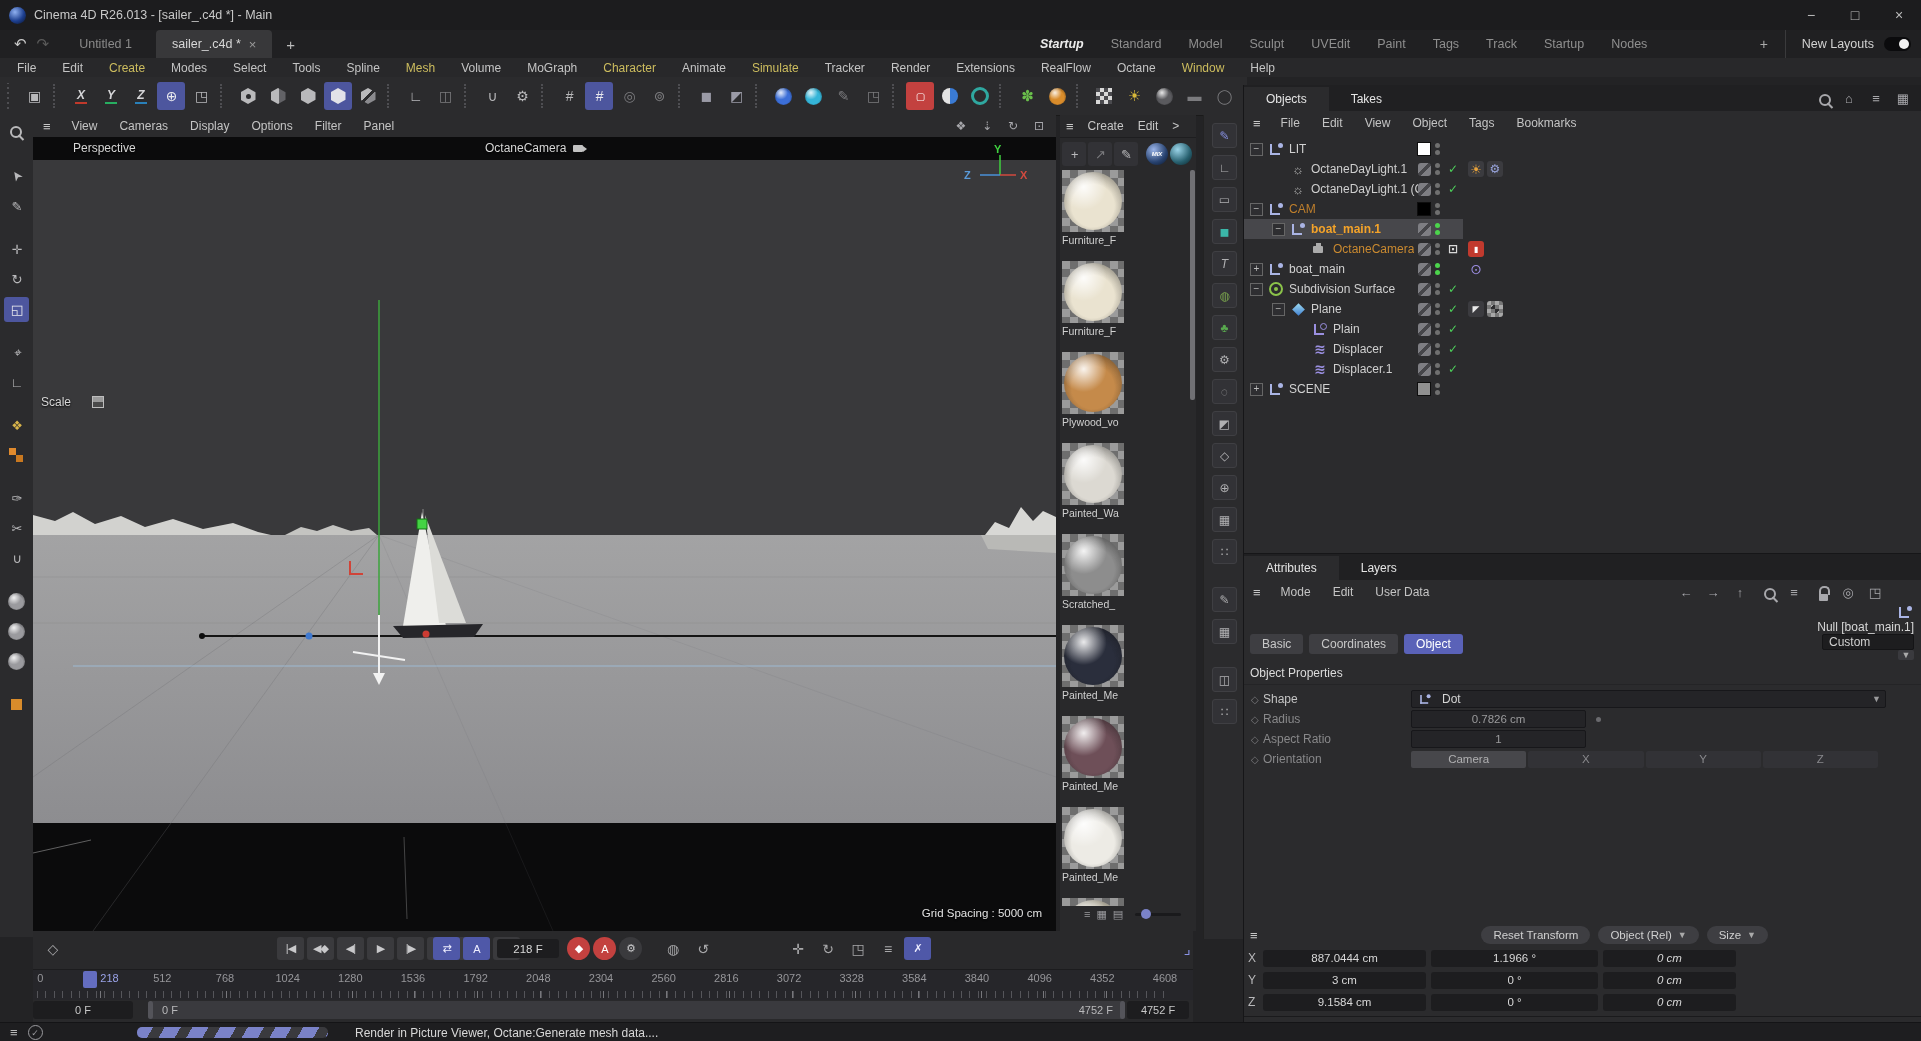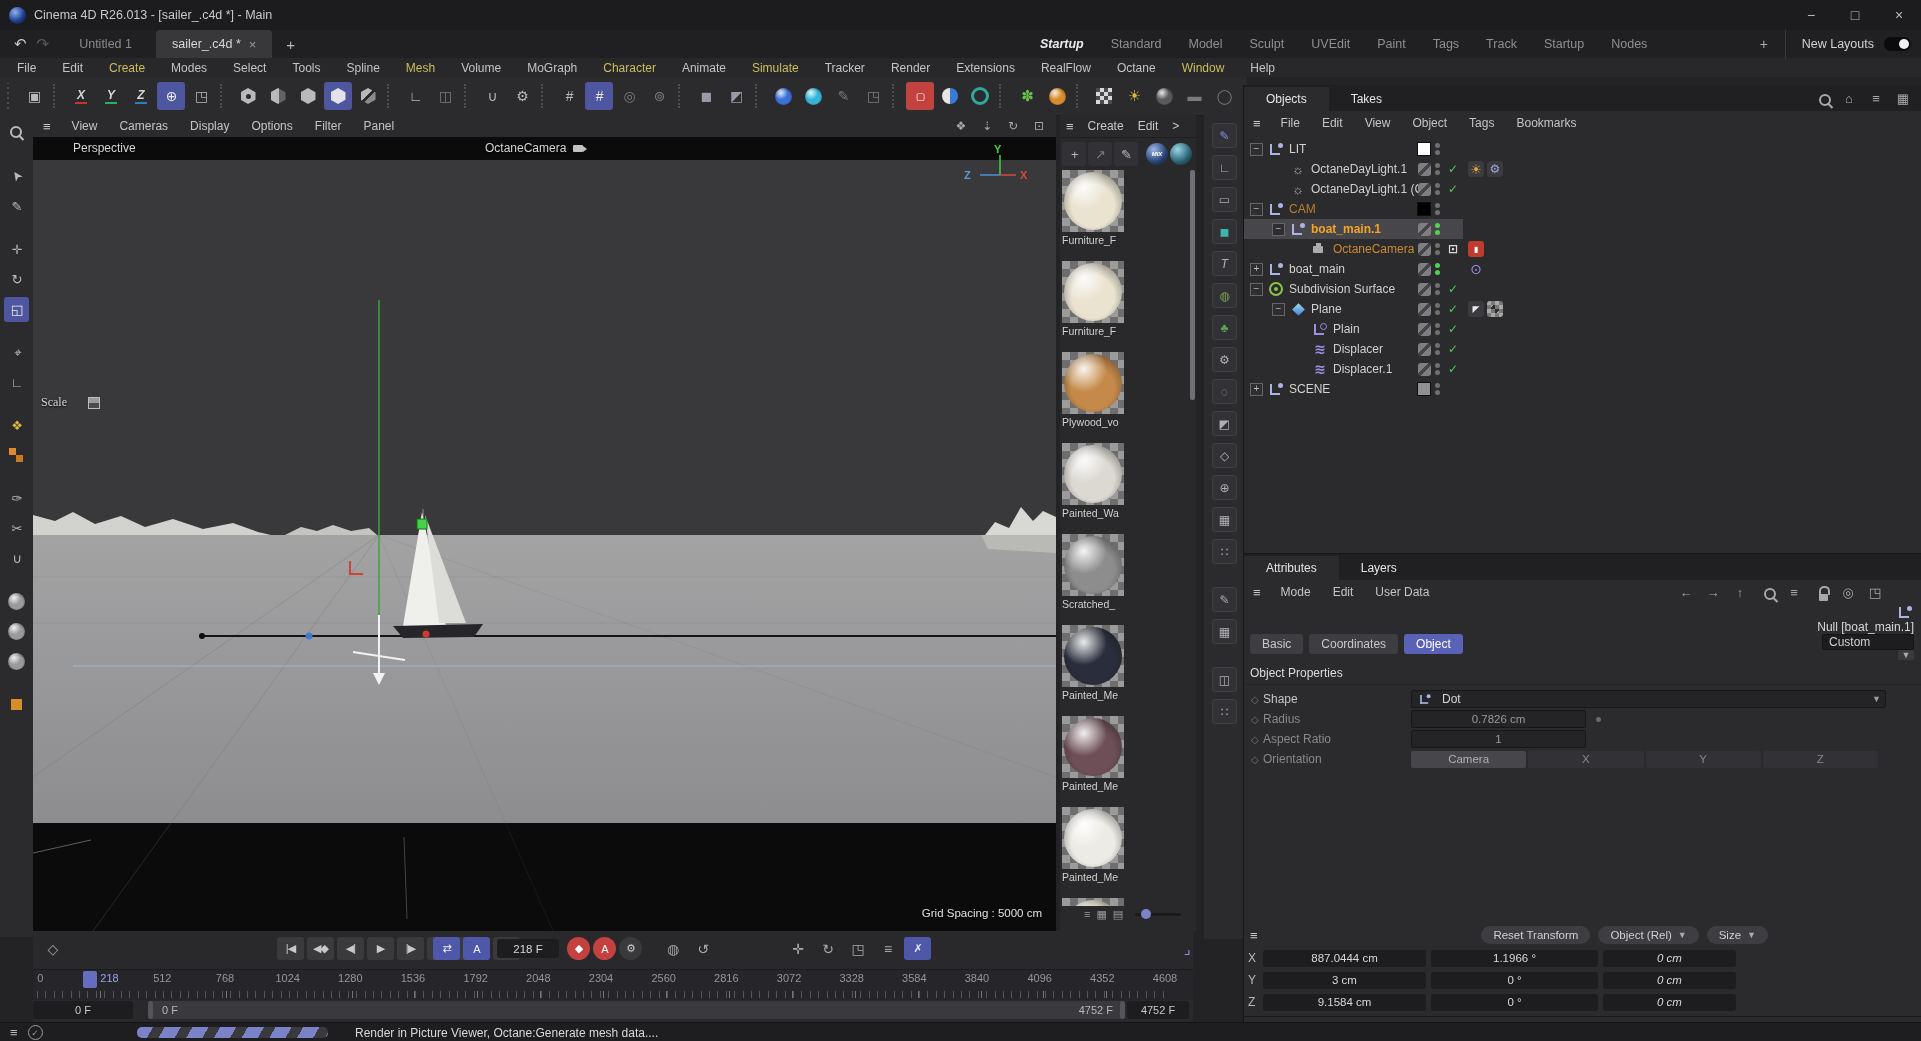--- a/index.html
+++ b/index.html
@@ -102,21 +102,21 @@
   #vp-icons .vic{width:18px;height:18px;display:flex;align-items:center;justify-content:center;color:#a8a8ac;font-size:12px;}
   #vp-canvas{position:absolute;left:0;top:22px;width:1023px;height:794px;overflow:hidden;}
   #vp-canvas svg{position:absolute;left:0;top:0;}
   .vp-label{position:absolute;color:#d6d6d6;font-size:12px;text-shadow:0 1px 2px #000;}
   #lbl-view{left:40px;top:4px;}
   #lbl-camera{left:452px;top:4px;display:flex;align-items:center;gap:6px;}
   .cam-ic{position:relative;width:15px;height:12px;display:inline-block;}
   .cam-ic::before{content:"";position:absolute;left:1px;top:3px;width:10px;height:7px;background:#c2c2c2;border-radius:1px;}
   .cam-ic::after{content:"";position:absolute;left:11px;top:4px;border-left:4px solid #c2c2c2;
                  border-top:3px solid transparent;border-bottom:3px solid transparent;}
-  #lbl-tool{left:8px;top:258px;display:flex;align-items:center;gap:21px;font-family:Liberation Serif, serif;}
+  #lbl-tool{left:8px;top:258px;display:flex;align-items:center;gap:21px;}
   #lbl-tool i{width:10px;height:10px;border:1px solid #bdbdbd;background:linear-gradient(180deg,#9a9a9a 50%,#4a4a4a 50%);display:inline-block;}
   #lbl-grid{right:14px;top:770px;color:#e2e2e2;font-size:11.5px;}
   #axis-gizmo{position:absolute;right:18px;top:8px;width:80px;height:56px;}
   #axis-gizmo .axl{position:absolute;font-size:11px;font-weight:bold;}
   #ax-y{left:36px;top:-2px;color:#3fd23f;}
   #ax-z{left:6px;top:24px;color:#5a9ad9;}
   #ax-x{left:62px;top:24px;color:#d24a3f;}
   
   #mat-panel{left:1060px;top:115px;width:136px;height:816px;background:#29292b;}
   #mat-menu{height:22px;display:flex;align-items:center;gap:2px;border-bottom:1px solid #1e1e20;}

